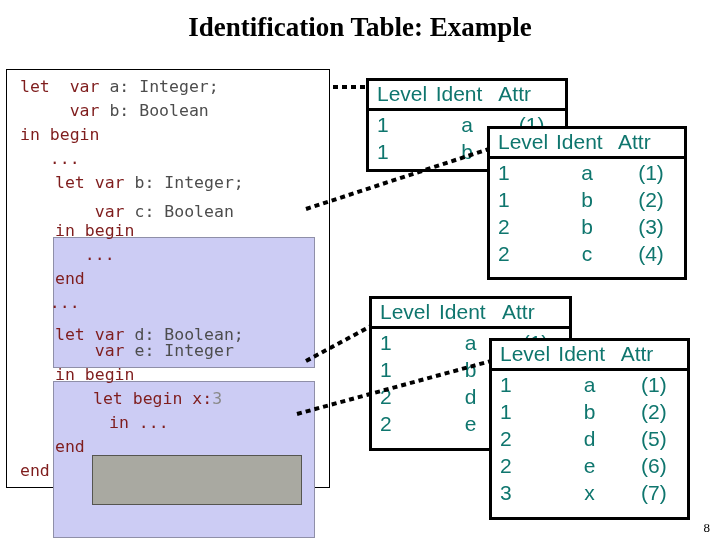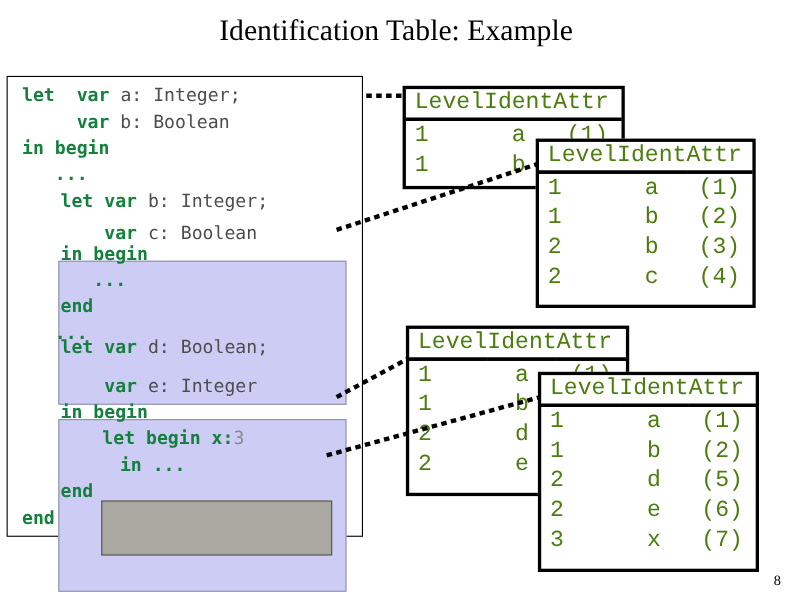--- a/index.html
+++ b/index.html
@@ -18,21 +18,21 @@
   }
 
   
   #slide-title {
     position: absolute;
     left: 0;
     top: 12px;
     width: 720px;
     text-align: center;
     font-family: "Liberation Serif", "DejaVu Serif", serif;
-    font-weight: normal;
+    font-weight: bold;
     font-size: 27px;
     color: #000000;
     letter-spacing: 0px;
     white-space: nowrap;
   }
 
   
   #code-panel {
     position: absolute;
     left: 6px;
@@ -46,22 +46,22 @@
 
   .code-text {
     position: absolute;
     font-family: "DejaVu Sans Mono", "Liberation Mono", monospace;
     font-size: 16.5px;
     line-height: 24px;
     white-space: pre;
     color: #4d4d4d;
   }
   .code-text b {
-    color: #15803d;
-    font-weight: bold;
+    color: #7f1d1d;
+    font-weight: normal;
   }
   .code-text .lit {
     color: #8a8a8a;
   }
 
   
   .blue-box {
     position: absolute;
     background: #ccccf4;
     border: 1px solid #8f8fa8;
@@ -86,37 +86,37 @@
   #line-1 { left: 20px;  top: 75px;  }
   #line-2 { left: 20px;  top: 99px;  }
   #line-3 { left: 20px;  top: 123px; }
   #line-4 { left: 20px;  top: 147px; }
   #line-5 { left: 55px;  top: 171px; }
   #line-6 { left: 55px;  top: 200px; }
   #line-7 { left: 55px;  top: 219px; }
   #line-8 { left: 55px;  top: 243px; }
   #line-9 { left: 55px;  top: 267px; }
   #line-10 { left: 20px; top: 291px; }
-  #line-11 { left: 55px; top: 304px; }
+  #line-11 { left: 55px; top: 323px; }
   #line-12 { left: 55px; top: 339px; }
   #line-13 { left: 55px; top: 363px; }
   #line-14 { left: 93px; top: 387px; }
   #line-15 { left: 93px; top: 411px; margin-left: 16px; }
   #line-16 { left: 55px; top: 435px; }
   #line-17 { left: 20px; top: 459px; }
 
   
   .idtable {
     position: absolute;
     background: #ffffff;
     border: 3px solid #000000;
     box-sizing: border-box;
-    font-family: Liberation Mono, monospace;
+    font-family: Liberation Sans, sans-serif;
     font-size: 21px;
-    color: #4d7c0f;
+    color: #0f766e;
   }
   .idtable table {
     border-collapse: collapse;
     width: 100%;
   }
   .idtable th {
     font-weight: normal;
     font-size: 21px;
     padding: 1px 0 2px 0;
     border-bottom: 3px solid #000000;

